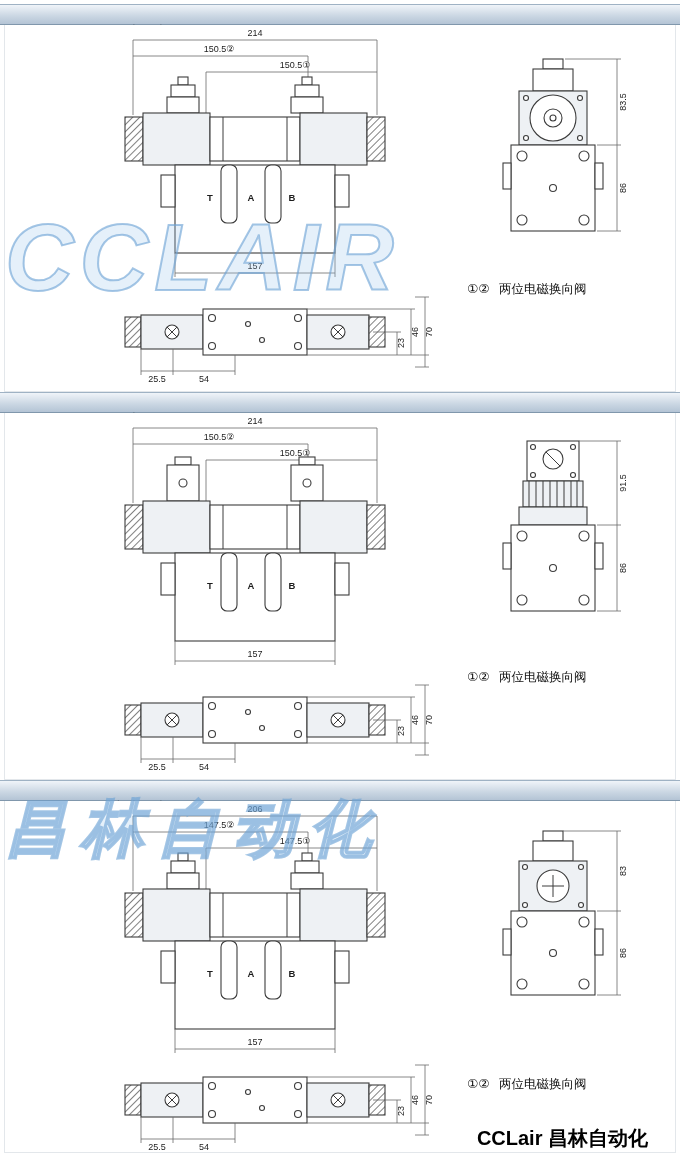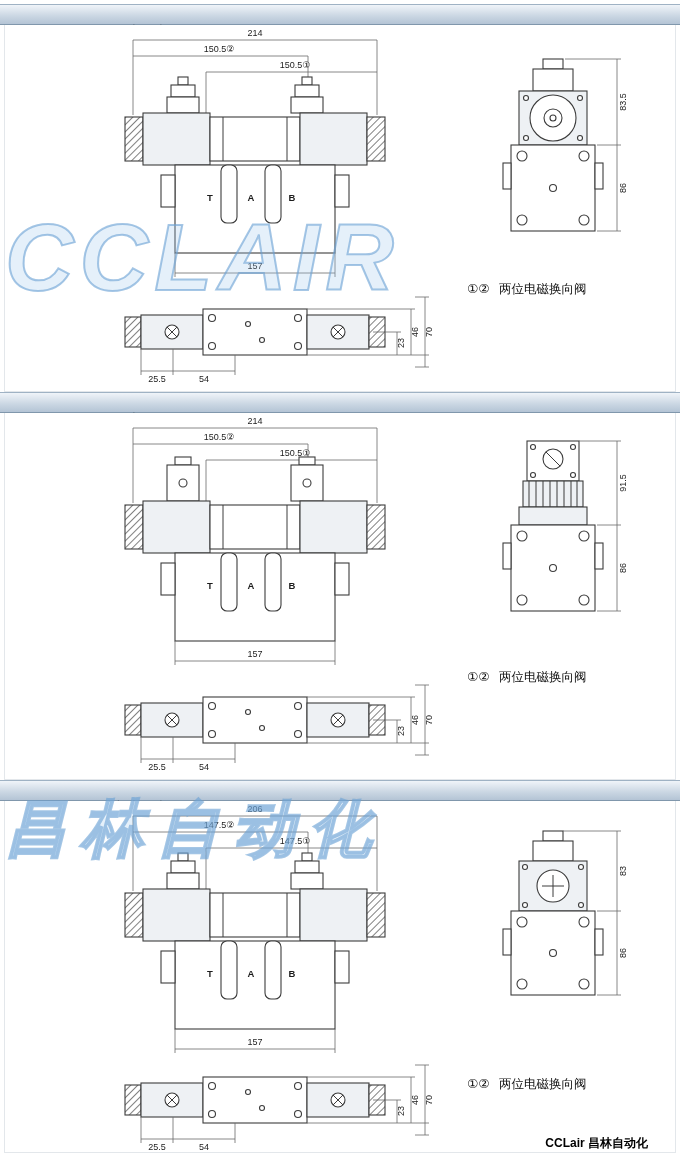--- a/index.html
+++ b/index.html
@@ -29,21 +29,21 @@
     font-weight: bold; font-style: italic;
     color: rgba(150, 195, 235, 0.25);
     -webkit-text-stroke: 2px rgba(105, 160, 212, 0.6);
     pointer-events: none; z-index: 2; white-space: nowrap;
   }
   .wm1 { top: 178px; font-size: 95px; letter-spacing: 6px; }
   .wm3 { top: -14px; font-size: 62px; letter-spacing: 14px; }
 
   .footer {
     position: absolute; right: 32px; bottom: 5px; z-index: 3;
-    font-size: 12px; font-weight: bold; color: #000;
+    font-size: 20px; font-weight: bold; color: #000;
   }
 
   
   .bx { fill: #ffffff; stroke: #3c3c3c; stroke-width: 1.1; }
   .bg { fill: #eef1f4; stroke: #3c3c3c; stroke-width: 1.1; }
   .hf { fill: url(#hatchp); stroke: #3c3c3c; stroke-width: 1.1; }
   .th { stroke: #3c3c3c; stroke-width: 1; fill: none; }
   .dm { stroke: #6a6a6a; stroke-width: 0.8; fill: none; }
   .dt { font-size: 9px; fill: #1c1c1c; text-anchor: middle; }
   .pt { font-size: 9.5px; fill: #1c1c1c; text-anchor: middle; font-weight: bold; }

